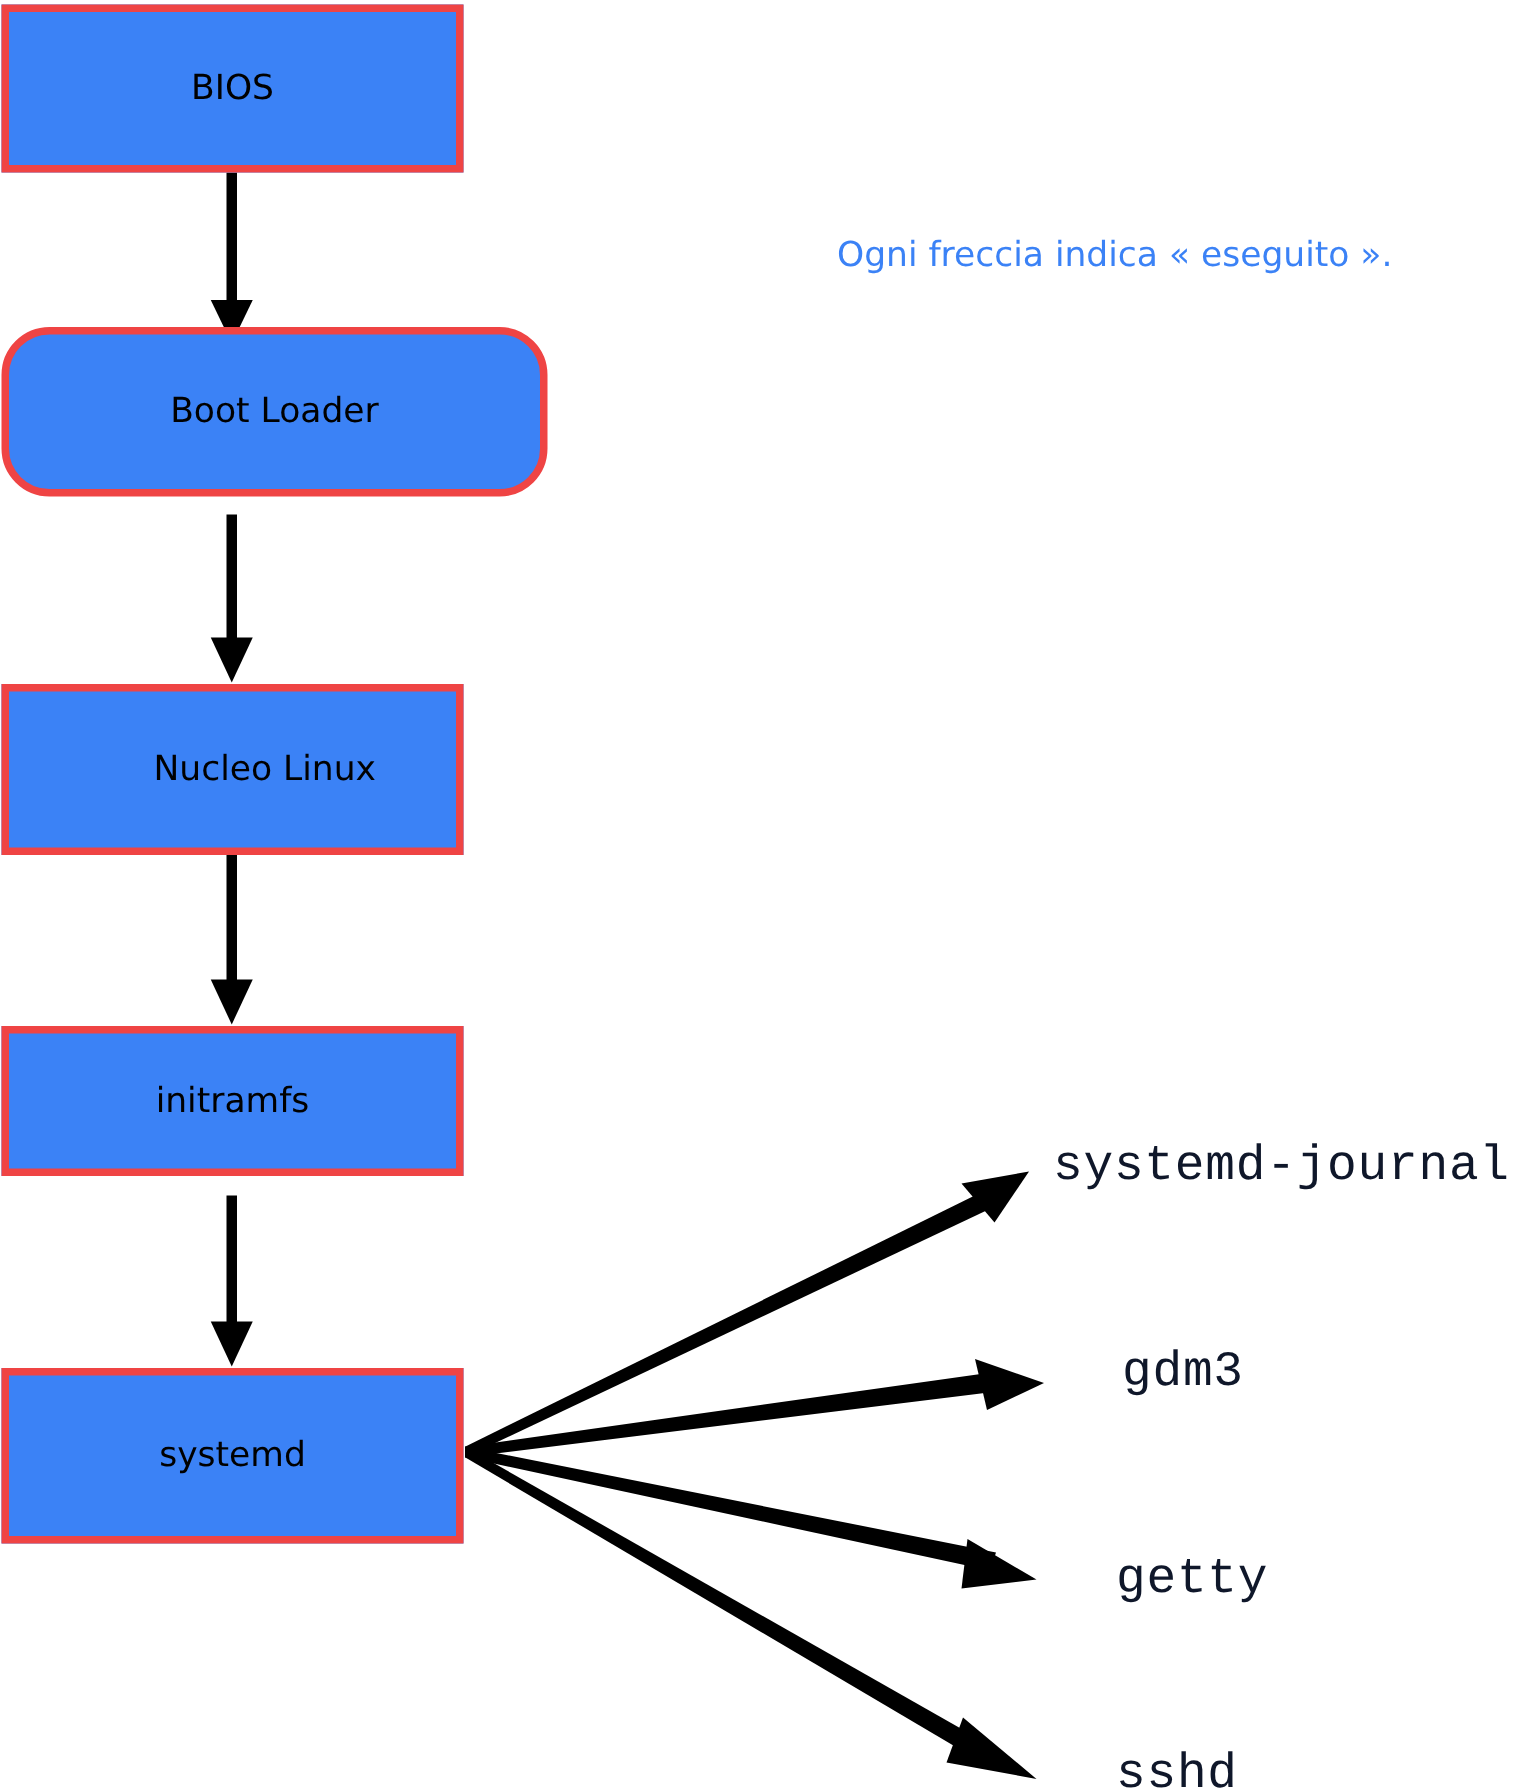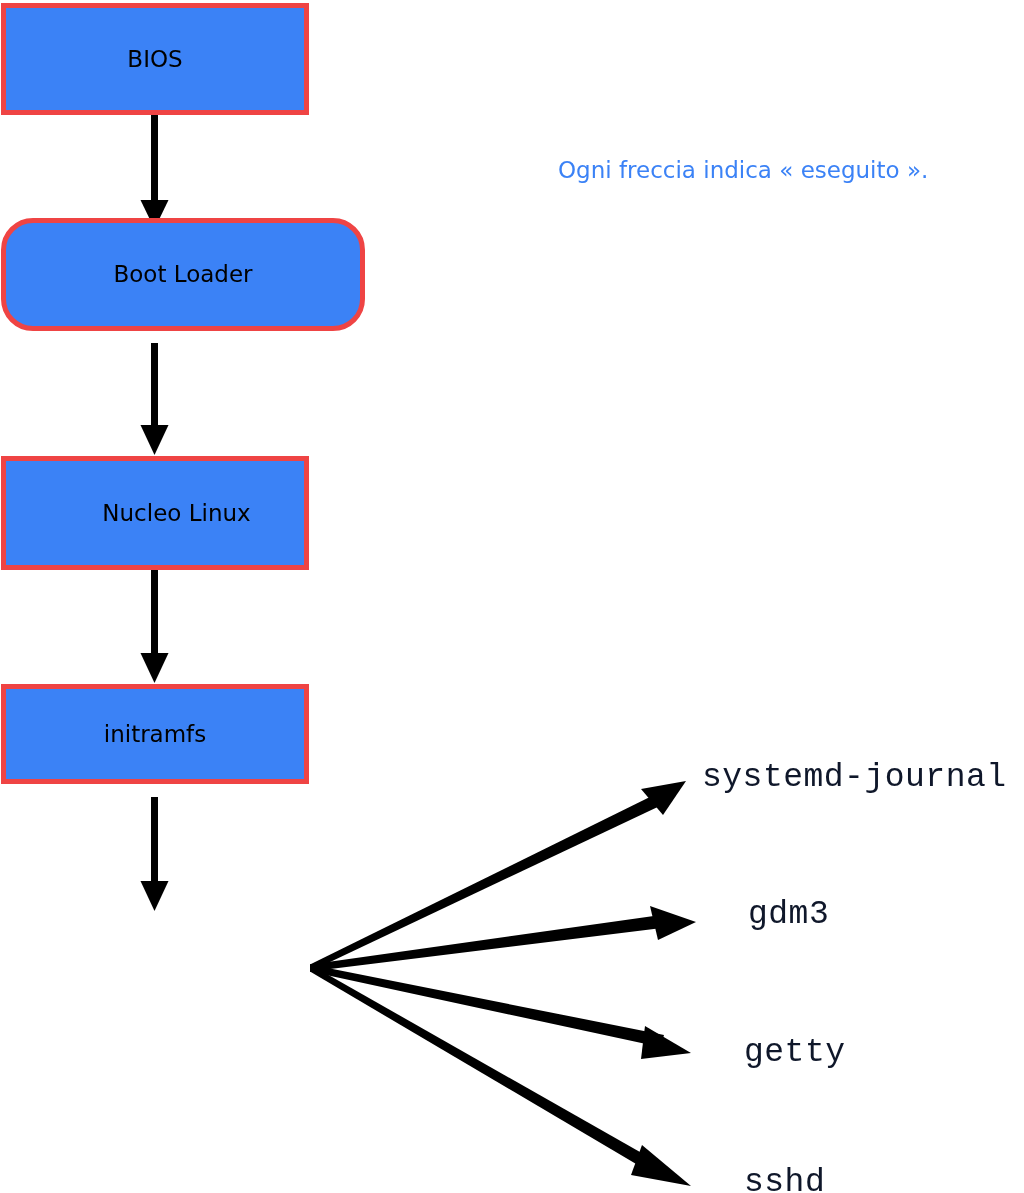--- a/index.html
+++ b/index.html
@@ -117,20 +117,23 @@
   </div>
 
   <div class="node-box" style="left:1px; top:456px; width:308px; height:114px;padding-left:43px;">
     <span class="node-label">Nucleo Linux</span>
   </div>
 
   <div class="node-box" style="left:1px; top:684px; width:308px; height:100px;">
     <span class="node-label">initramfs</span>
   </div>
 
+  <div class="node-box" style="left:1px; top:912px; width:308px; height:117px;">
+    <span class="node-label">systemd</span>
+  </div>
 
   <div class="proc-label" style="left:702px; top:761px;">systemd-journal</div>
 
   <div class="proc-label" style="left:712px; top:898px;margin-left:36px;">gdm3</div>
 
   <div class="proc-label" style="left:744px; top:1036px;">getty</div>
 
   <div class="proc-label" style="left:712px; top:1166px;margin-left:32px;">sshd</div>
 
   <div class="caption" style="left:558px; top:159px;">Ogni freccia indica « eseguito ».</div>

